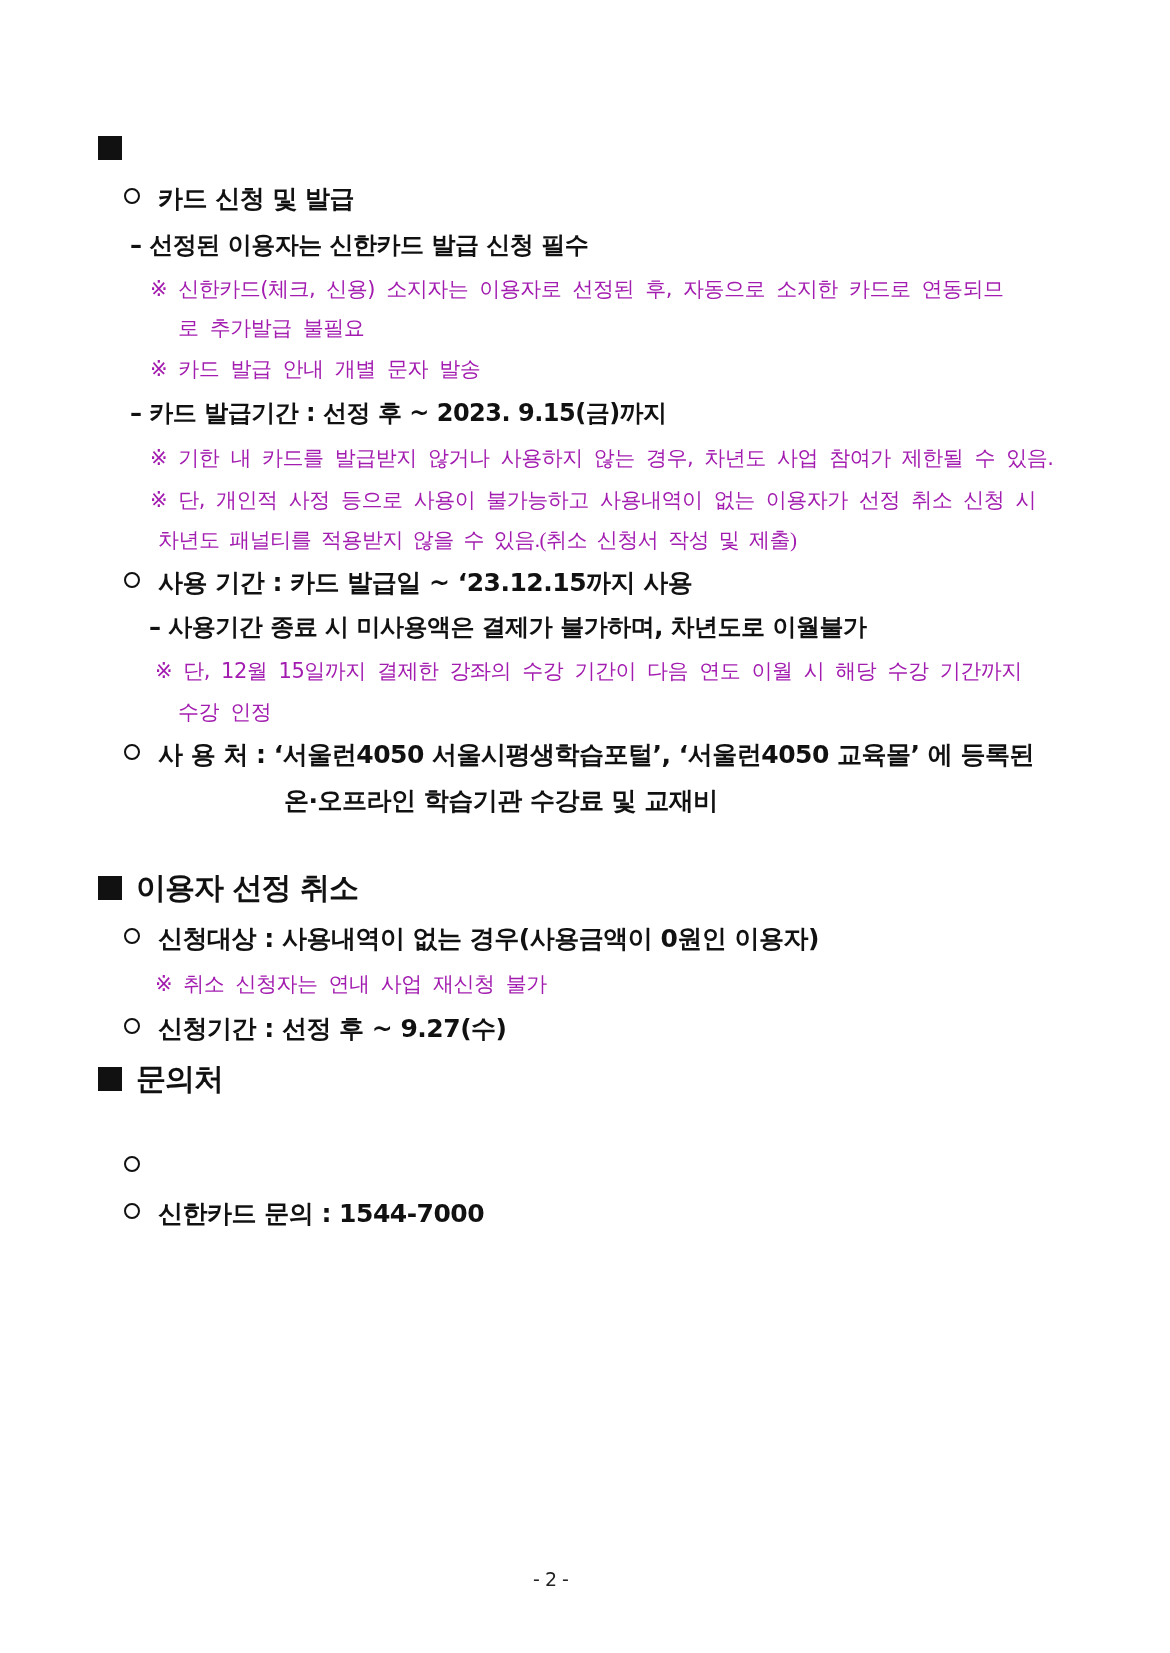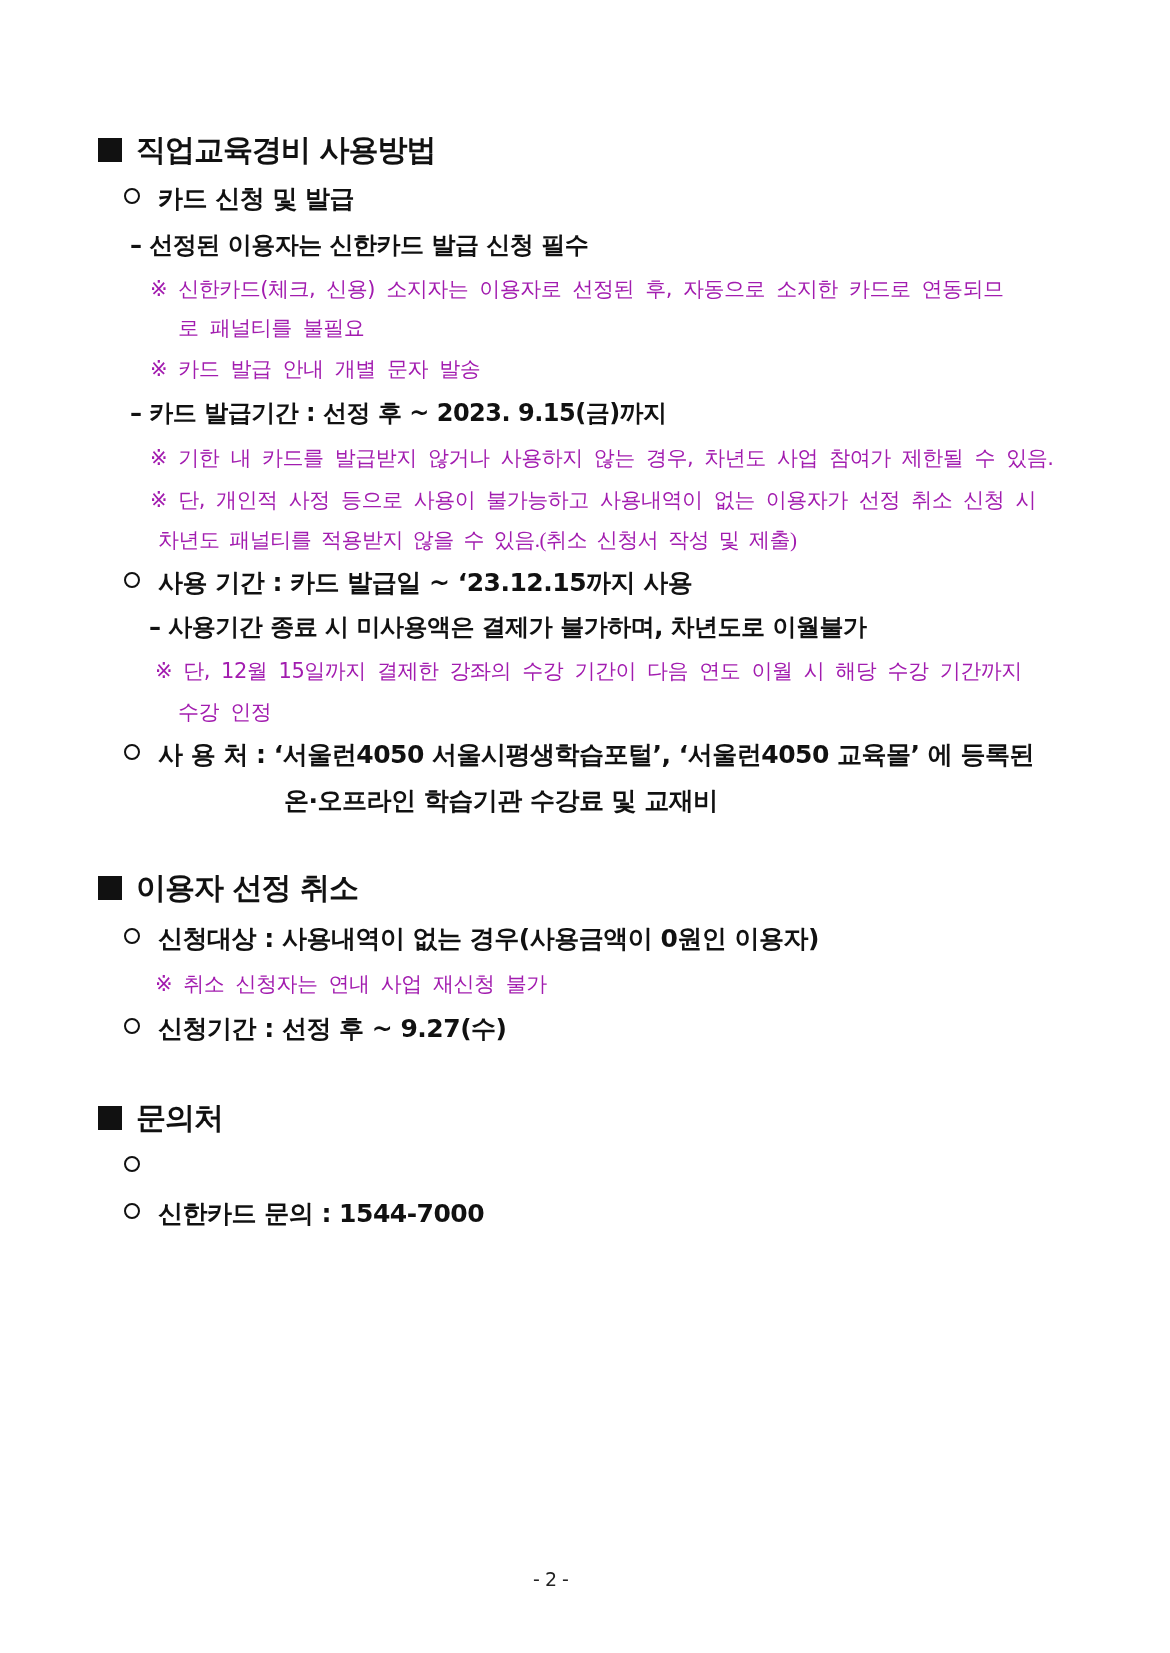--- a/index.html
+++ b/index.html
@@ -11,30 +11,30 @@
   .l2 { font-size:25px; font-weight:bold; }
   .l2 .bul { display:inline-block; width:12px; height:12px; border:2.4px solid #111; border-radius:50%; margin-right:18px; vertical-align:3px; }
   .l3 { font-size:24px; font-weight:bold; }
   .note { font-size:21px; font-weight:normal; color:#a21caf; word-spacing:5px; }
   .page-num { font-size:19px; color:#222; }
 </style>
 </head>
 <body>
 
 <div class="ln h1" style="left:98px; top:130px;">
-  <span class="sq"></span><span>직업교육경비 사용방법</span>
+  <span class="sq"></span>
 </div>
 <div class="ln l2" style="left:124px; top:182px;">
   <span class="bul"></span><span>카드 신청 및 발급</span>
 </div>
 <div class="ln l3" style="left:130px; top:229px;">
   <span>– </span><span>선정된 이용자는 신한카드 발급 신청 필수</span>
 </div>
 <div class="ln note" style="left:150px; top:275px;">※ 신한카드(체크, 신용) 소지자는 이용자로 선정된 후, 자동으로 소지한 카드로 연동되므</div>
-<div class="ln note" style="left:178px; top:314px;">로 패널티를 불필요</div>
+<div class="ln note" style="left:178px; top:314px;">로 추가발급 불필요</div>
 <div class="ln note" style="left:150px; top:355px;text-align:right;">※ 카드 발급 안내 개별 문자 발송</div>
 <div class="ln l3" style="left:130px; top:397px;">
   <span>– </span><span>카드 발급기간 : 선정 후 ~ 2023. 9.15(금)까지</span>
 </div>
 <div class="ln note" style="left:150px; top:444px;text-align:center;">※ 기한 내 카드를 발급받지 않거나 사용하지 않는 경우, 차년도 사업 참여가 제한될 수 있음.</div>
 <div class="ln note" style="left:150px; top:486px;">※ 단, 개인적 사정 등으로 사용이 불가능하고 사용내역이 없는 이용자가 선정 취소 신청 시</div>
 <div class="ln note" style="left:158px; top:526px;font-family:Liberation Serif, serif;">차년도 패널티를 적용받지 않을 수 있음.(취소 신청서 작성 및 제출)</div>
 <div class="ln l2" style="left:124px; top:566px;">
   <span class="bul"></span><span>사용 기간 : 카드 발급일 ~ ‘23.12.15까지 사용</span>
 </div>
@@ -52,21 +52,21 @@
   <span class="sq"></span><span>이용자 선정 취소</span>
 </div>
 <div class="ln l2" style="left:124px; top:922px;">
   <span class="bul"></span><span>신청대상 : 사용내역이 없는 경우(사용금액이 0원인 이용자)</span>
 </div>
 <div class="ln note" style="left:155px; top:970px;">※ 취소 신청자는 연내 사업 재신청 불가</div>
 <div class="ln l2" style="left:124px; top:1012px;">
   <span class="bul"></span><span>신청기간 : 선정 후 ~ 9.27(수)</span>
 </div>
 
-<div class="ln h1" style="left:98px; top:1098px;">
+<div class="ln h1" style="left:98px; top:1059px;">
   <span class="sq"></span><span>문의처</span>
 </div>
 <div class="ln l2" style="left:124px; top:1152px;">
   <span class="bul"></span>
 </div>
 <div class="ln l2" style="left:124px; top:1197px;">
   <span class="bul"></span><span>신한카드 문의 : 1544-7000</span>
 </div>
 
 <div class="ln page-num" style="left:533px; top:1568px;">- 2 -</div>

